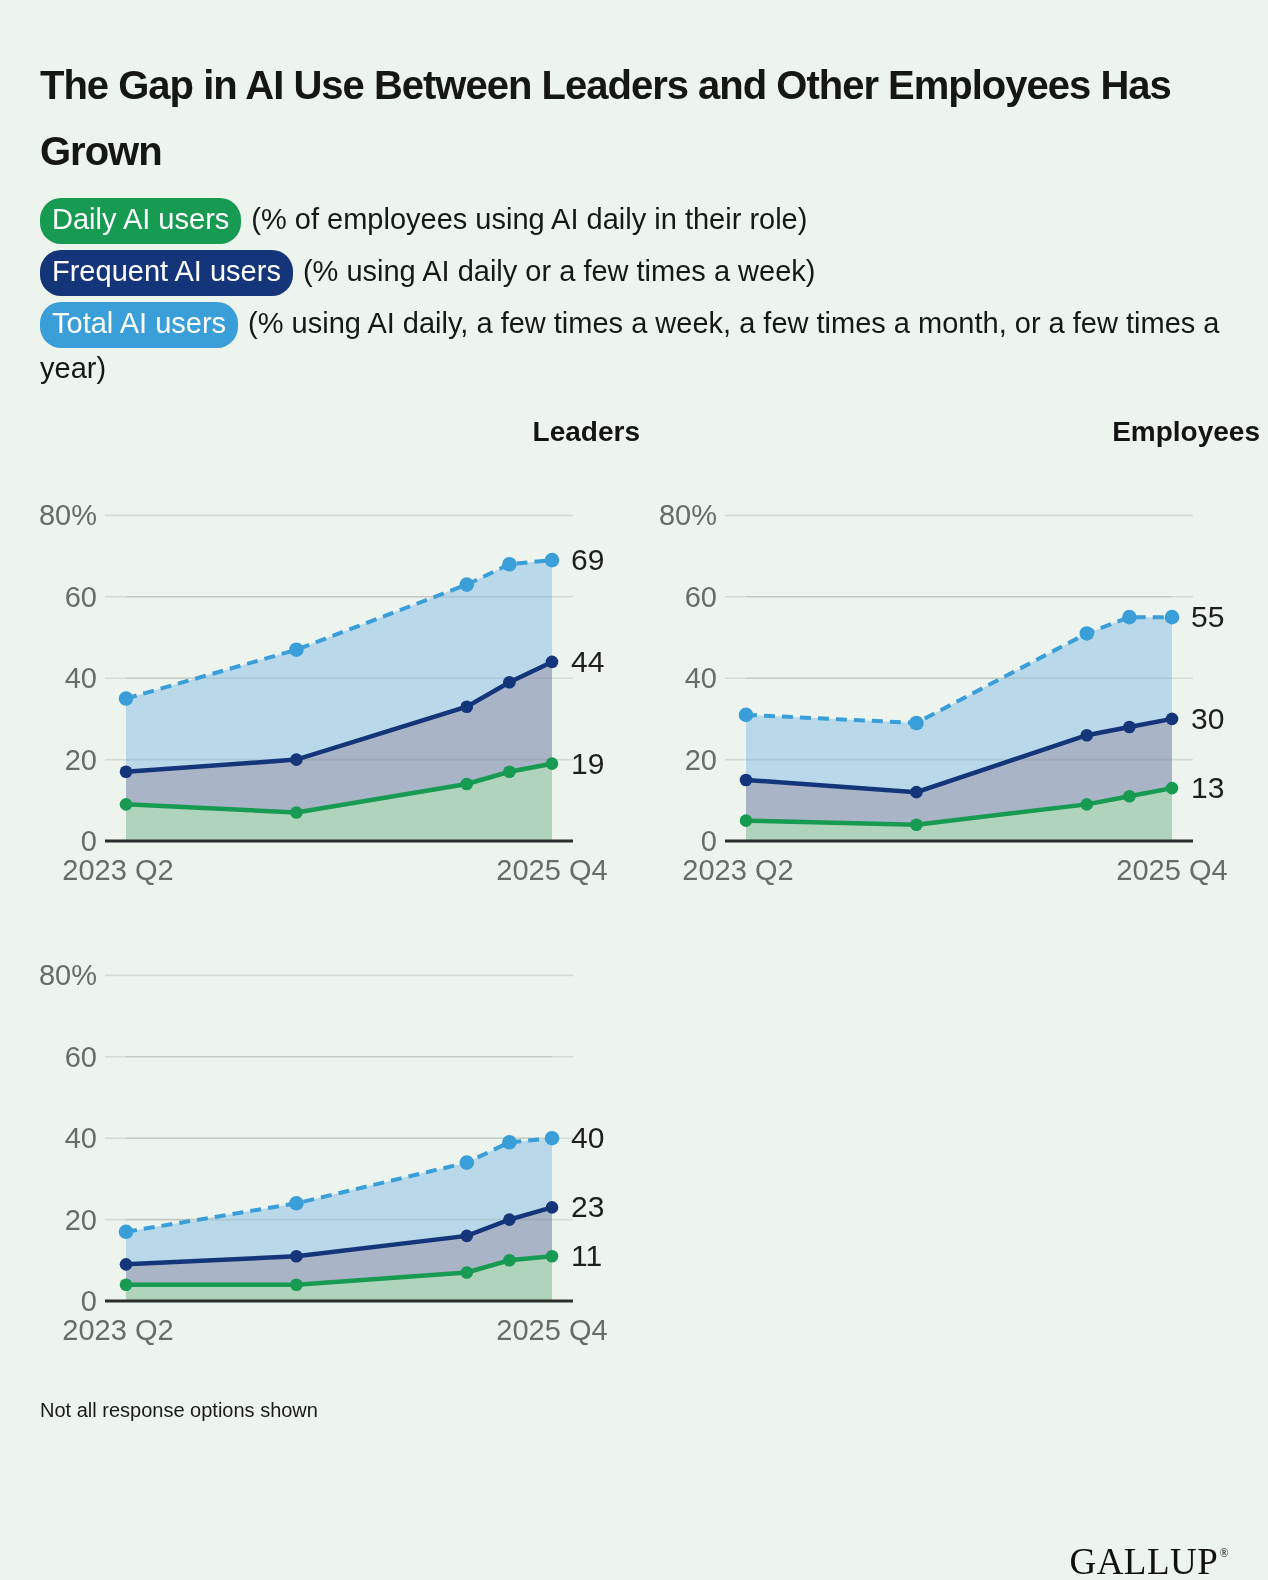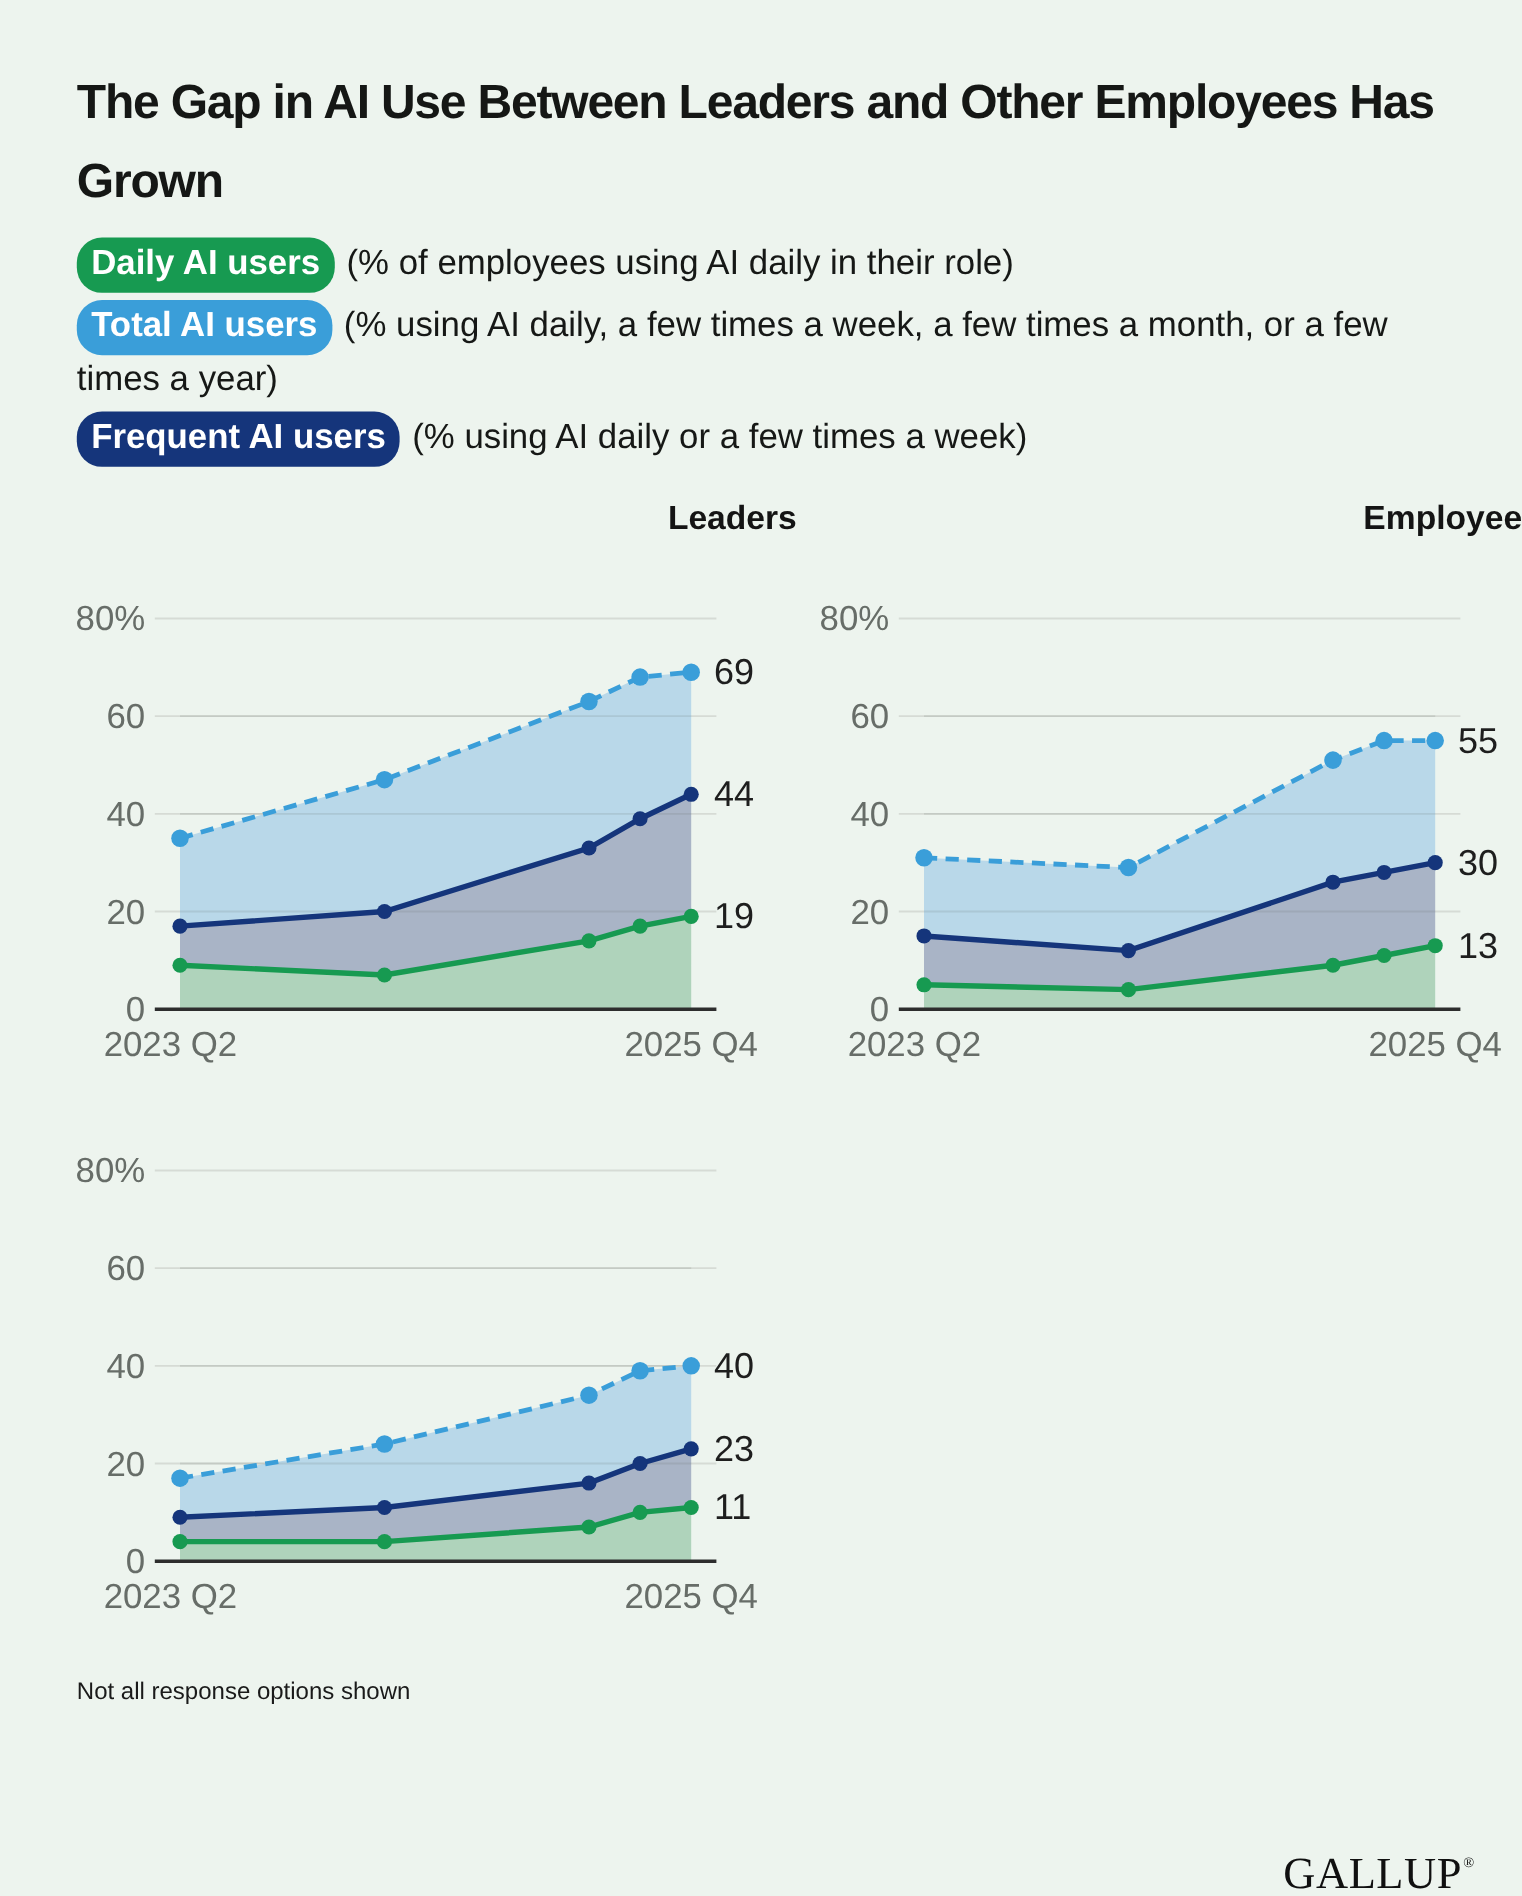--- a/index.html
+++ b/index.html
@@ -1,29 +1,29 @@
 <!DOCTYPE html>
 <html><head>
 <meta charset="utf-8">
 <style>
   html,body { margin:0; padding:0; }
   body { background:#edf4ee; font-family:"Liberation Sans", sans-serif; }
   .page {
     position:relative; width:1268px; height:1580px; background:#edf4ee;
-    box-sizing:border-box; padding-top:52px; overflow:hidden;padding-left:24px;
+    box-sizing:border-box; padding-top:52px; overflow:hidden;
   }
   .page-title {
     margin:0 38px 14px 40px; max-width:1192px;
     font-size:40px; font-weight:bold; line-height:66px; letter-spacing:-1px;
     color:#151715;
   }
   .legend { margin:4px 40px 0 40px; max-width:1188px; font-size:29px; line-height:41px; color:#161816; }
   .legend-item { margin-bottom:6px; }
   .badge {
-    display:inline-block; color:#ffffff; font-weight:bold;
+    display:inline-block; color:#ffffff; font-weight:normal;
     padding:1px 12px 4px 12px; border-radius:21px; margin-right:10px;
   }
   .charts {
     display:grid; grid-template-columns:600px 600px; column-gap:20px; row-gap:40px;
     padding-left:40px; margin-top:26px;
   }
   .chart-title {
     font-size:28px; font-weight:bold; color:#141414; text-align:right;
     height:34px; line-height:34px; margin-bottom:24px;
   }
@@ -41,24 +41,24 @@
 
 <div class="page">
 
   <h1 class="page-title">The Gap in AI Use Between Leaders and Other Employees Has Grown</h1>
 
   <div class="legend">
     <div class="legend-item">
       <span class="badge" style="background: rgb(23, 154, 81);">Daily AI users</span><span class="legend-desc">(% of employees using AI daily in their role)</span>
     </div>
     <div class="legend-item">
+      <span class="badge" style="background: rgb(21, 53, 123);">Frequent AI users</span><span class="legend-desc">(% using AI daily or a few times a week)</span>
+    </div>
+    <div class="legend-item">
       <span class="badge" style="background: rgb(58, 158, 217);">Total AI users</span><span class="legend-desc">(% using AI daily, a few times a week, a few times a month, or a few times a year)</span>
-    </div>
-    <div class="legend-item">
-      <span class="badge" style="background: rgb(21, 53, 123);">Frequent AI users</span><span class="legend-desc">(% using AI daily or a few times a week)</span>
     </div>
   </div>
 
   <div class="charts">
     <div class="chart">
       <div class="chart-title">Leaders</div>
       <svg viewBox="0 0 600 420" width="600" height="420">
           <g>
             <line x1="65" x2="533" y1="42.39999999999998" y2="42.39999999999998" stroke="#d6dbd5" stroke-width="1.6"></line>
             <line x1="65" x2="533" y1="123.79999999999998" y2="123.79999999999998" stroke="#d6dbd5" stroke-width="1.6"></line>

